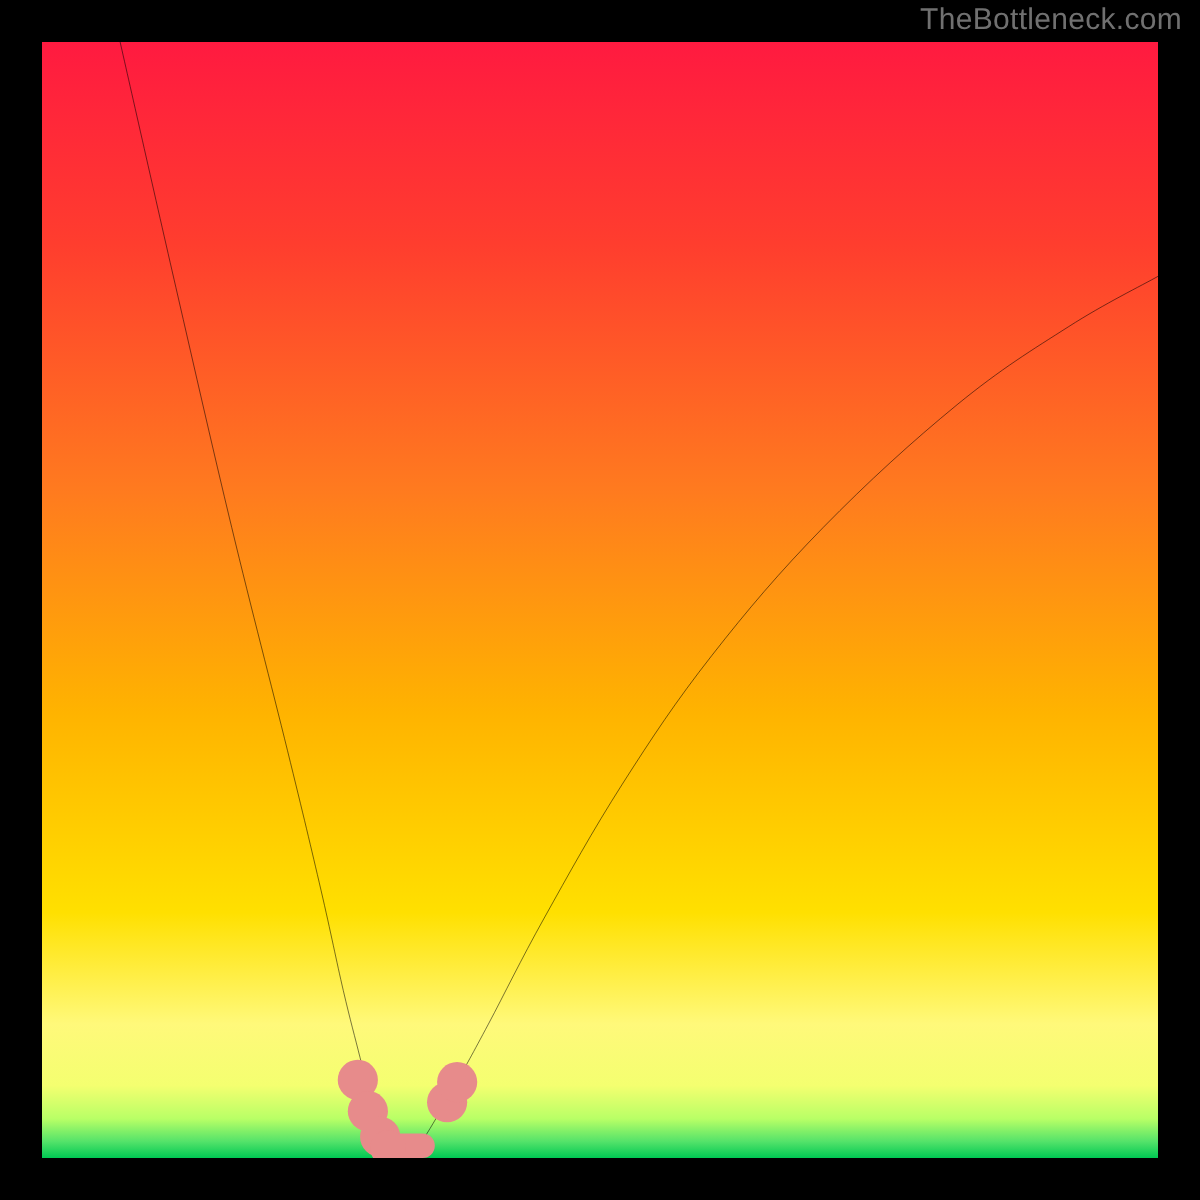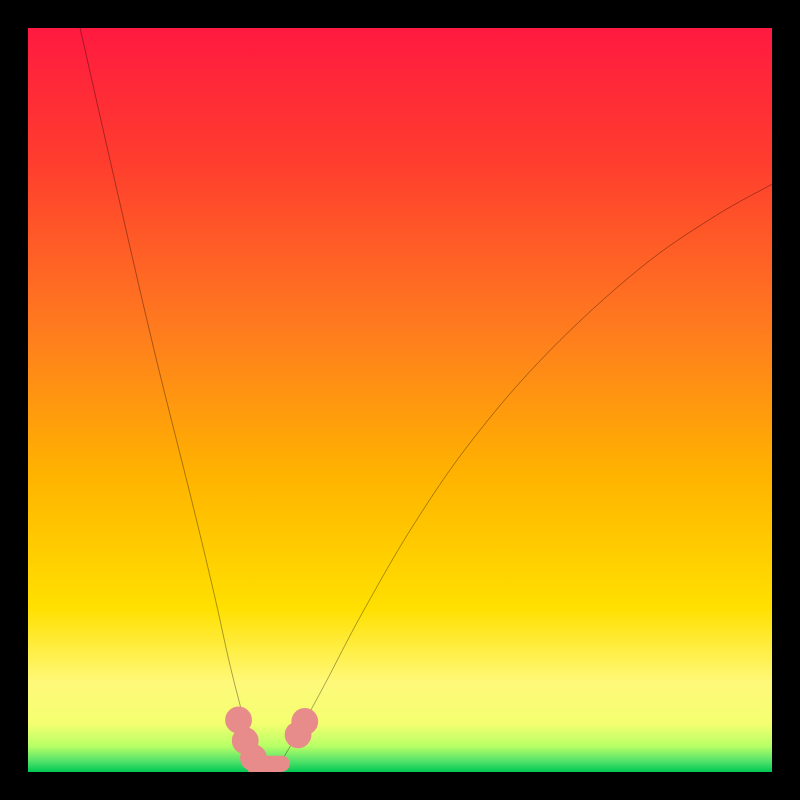--- a/index.html
+++ b/index.html
@@ -33,20 +33,21 @@
     width: 744px;
     height: 744px;
     display: block;
   }
 </style>
 </head>
 <body>
 
 <div class="stage">
 
+  <div class="watermark">TheBottleneck.com</div>
 
   <svg class="plot" viewBox="0 0 100 100" preserveAspectRatio="none">
     <defs>
       <linearGradient id="bg-grad" x1="0" y1="0" x2="0" y2="1">
       <stop offset="0%" stop-color="#ff1a40"></stop>
           <stop offset="18%" stop-color="#ff3d2e"></stop>
           <stop offset="40%" stop-color="#ff7a1f"></stop>
           <stop offset="60%" stop-color="#ffb300"></stop>
           <stop offset="78%" stop-color="#ffe000"></stop>
           <stop offset="88%" stop-color="#fff97a"></stop>

